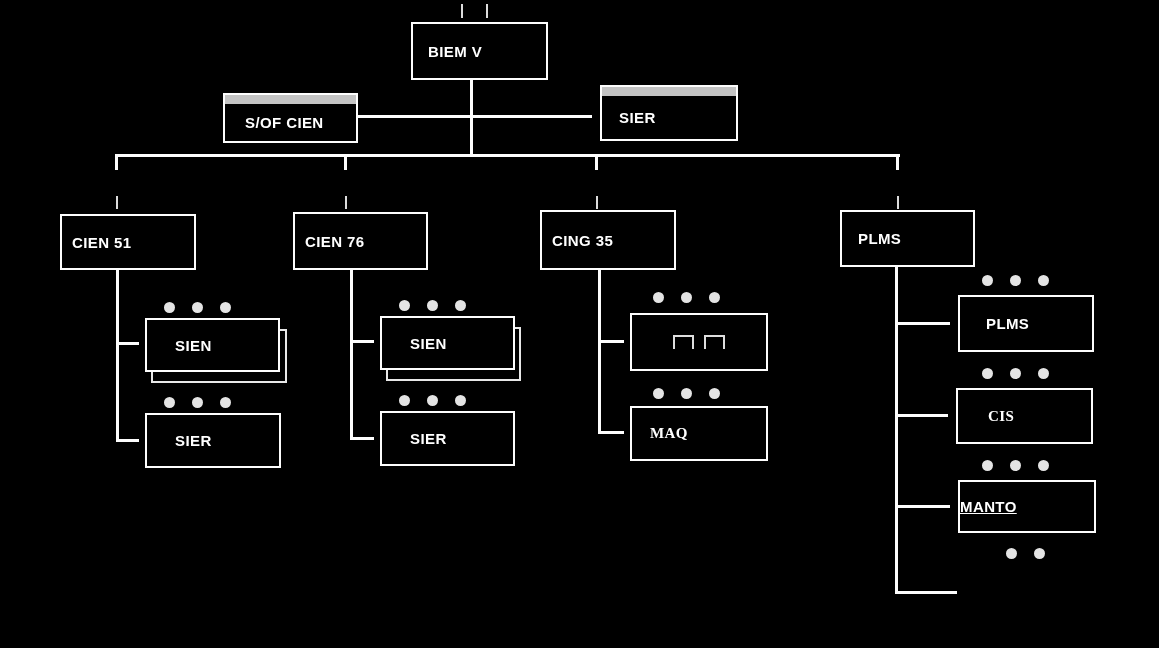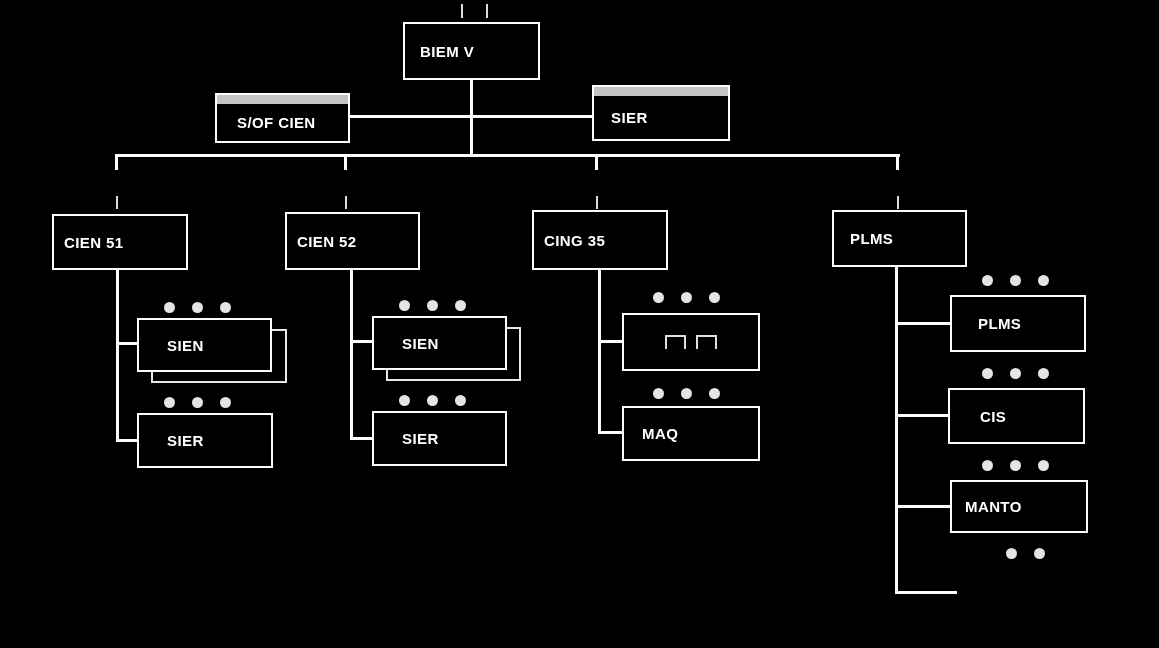--- a/index.html
+++ b/index.html
@@ -1,20 +1,20 @@
 <!DOCTYPE html>
 <html><head>
 <meta charset="utf-8">
 <style>
   html,body{margin:0;padding:0;background:#000;}
   #canvas{position:relative;width:1159px;height:648px;background:#000;
           font-family:"Liberation Sans",sans-serif;overflow:hidden;}
   .box{position:absolute;box-sizing:border-box;border:2px solid #fdfdfd;background:#000;
        color:#fff;font-weight:bold;font-size:15px;letter-spacing:.4px;
-       display:flex;align-items:center;padding-left:20px;}
+       display:flex;align-items:center;padding-left:20px;margin-left:8px;}
   .shadow{position:absolute;box-sizing:border-box;border:2px solid #e8e8e8;background:#000;}
   .hline{position:absolute;background:#fdfdfd;height:3px;}
   .vline{position:absolute;background:#fdfdfd;width:3px;}
   .tick{position:absolute;background:#dcdcdc;width:2px;}
   .strip{position:absolute;top:0;left:0;right:0;height:9px;background:#c3c3c3;}
   .staff{padding-top:8px;}
   .dots{position:absolute;display:flex;gap:17px;}
   .dot{width:11px;height:11px;border-radius:50%;background:#e4e4e4;}
   .center{justify-content:center;padding-left:0;}
   .glyph{display:flex;gap:10px;}
@@ -51,21 +51,21 @@
   </div>
   <div class="box staff" style="left:592px;top:85px;width:138px;height:56px;padding-left:17px;">
     <div class="strip"></div>
     <span>SIER</span>
   </div>
 
   <div class="box" style="left:52px;top:214px;width:136px;height:56px;padding-left:10px;">
     <span>CIEN 51</span>
   </div>
   <div class="box" style="left:285px;top:212px;width:135px;height:58px;padding-left:10px;">
-    <span>CIEN 52</span>
+    <span>CIEN 76</span>
   </div>
   <div class="box" style="left:532px;top:210px;width:136px;height:60px;padding-left:10px;">
     <span>CING 35</span>
   </div>
   <div class="box" style="left:832px;top:210px;width:135px;height:57px;padding-left:16px;">
     <span>PLMS</span>
   </div>
 
   <div class="vline" style="left:116px;top:270px;height:172px;"></div>
   <div class="hline" style="left:116px;top:342px;width:23px;"></div>
@@ -125,21 +125,21 @@
         <i></i>
         <i></i>
       </span>
     <span></span>
   </div>
   <div class="dots" style="left:653px;top:388px;">
     <span class="dot"></span>
       <span class="dot"></span>
       <span class="dot"></span>
   </div>
-  <div class="box" style="left:622px;top:406px;width:138px;height:55px;padding-left:18px;">
+  <div class="box" style="left:622px;top:406px;width:138px;height:55px;padding-left:18px;font-family:Liberation Serif, serif;">
     <span>MAQ</span>
   </div>
 
   <div class="vline" style="left:895px;top:267px;height:327px;"></div>
   <div class="hline" style="left:895px;top:322px;width:55px;"></div>
   <div class="hline" style="left:895px;top:414px;width:53px;"></div>
   <div class="hline" style="left:895px;top:505px;width:55px;"></div>
   <div class="hline" style="left:895px;top:591px;width:62px;"></div>
 
   <div class="dots" style="left:982px;top:275px;">
@@ -148,29 +148,29 @@
       <span class="dot"></span>
   </div>
   <div class="box" style="left:950px;top:295px;width:136px;height:57px;padding-left:26px;">
     <span>PLMS</span>
   </div>
   <div class="dots" style="left:982px;top:368px;">
     <span class="dot"></span>
       <span class="dot"></span>
       <span class="dot"></span>
   </div>
-  <div class="box" style="left:948px;top:388px;width:137px;height:56px;padding-left:30px;">
+  <div class="box" style="left:948px;top:388px;width:137px;height:56px;padding-left:30px;font-family:Liberation Serif, serif;">
     <span>CIS</span>
   </div>
   <div class="dots" style="left:982px;top:460px;">
     <span class="dot"></span>
       <span class="dot"></span>
       <span class="dot"></span>
   </div>
-  <div class="box" style="left:950px;top:480px;width:138px;height:53px;padding-left:13px;">
+  <div class="box" style="left:950px;top:480px;width:138px;height:53px;padding-left:0;text-decoration:underline;">
     <span>MANTO</span>
   </div>
   <div class="dots" style="left:1006px;top:548px;">
     <span class="dot"></span>
       <span class="dot"></span>
   </div>
 
 </div>
 
 </body></html>

